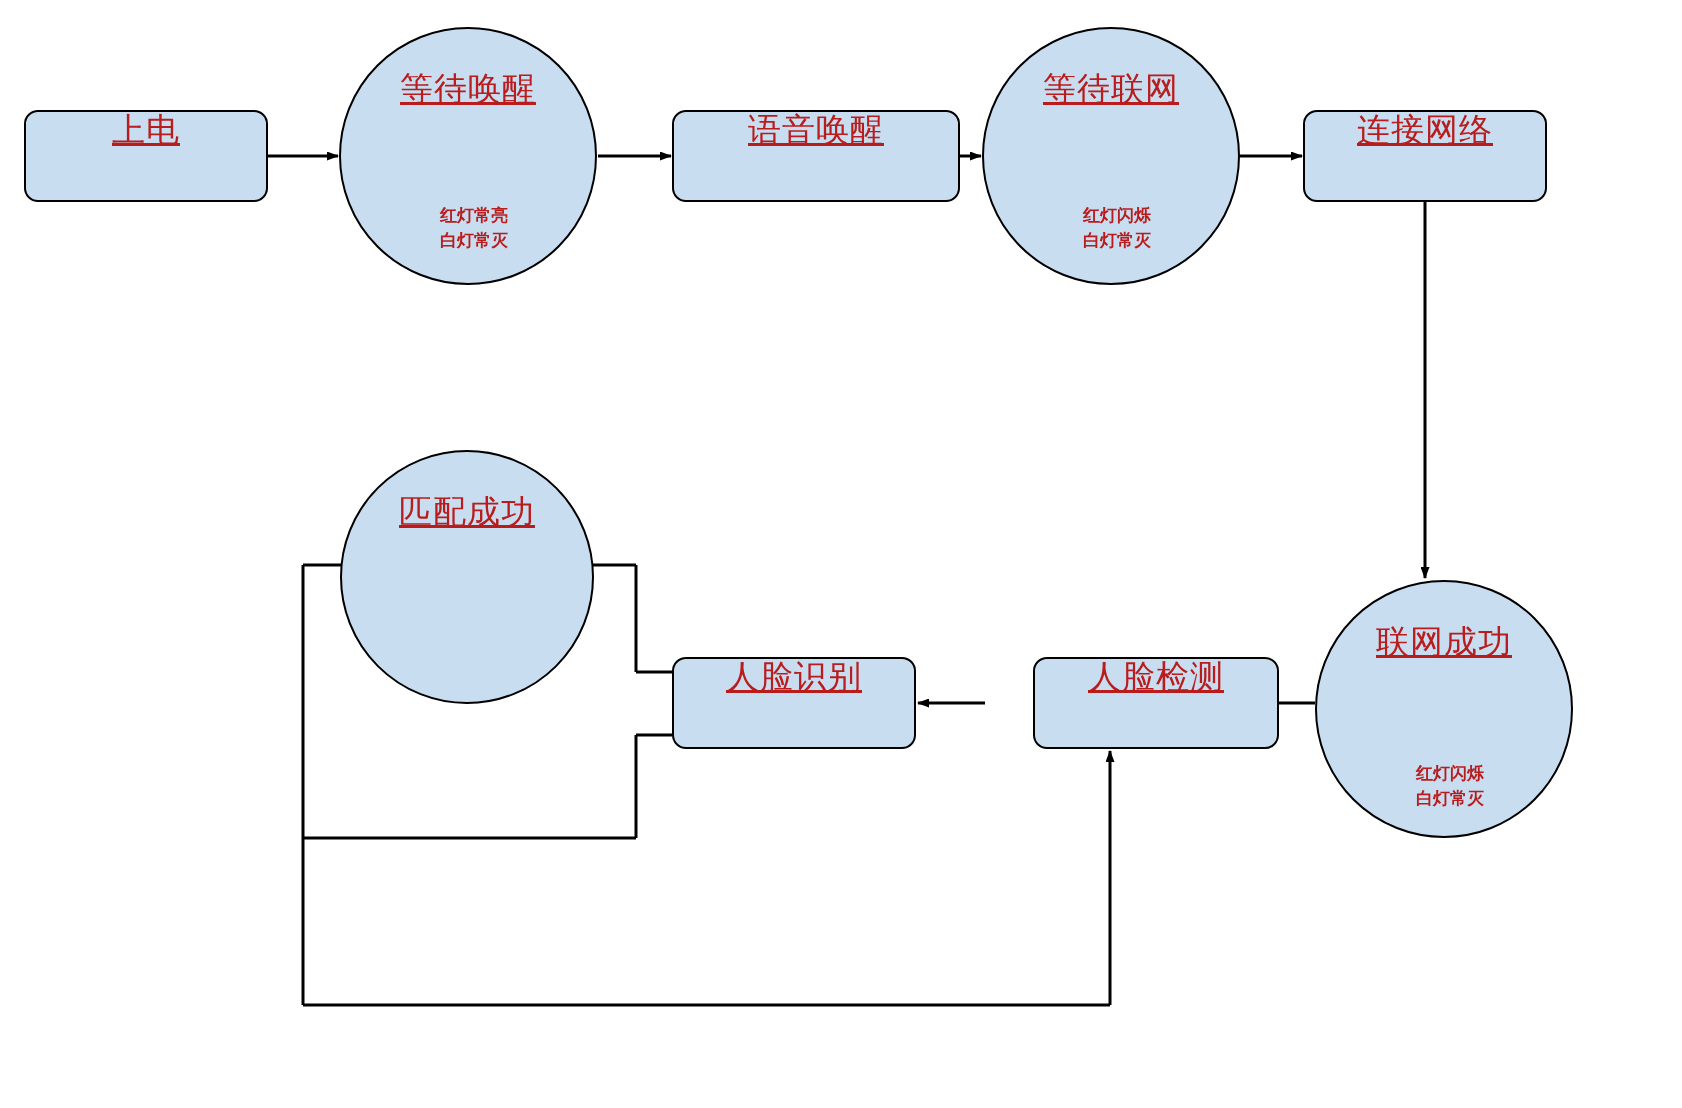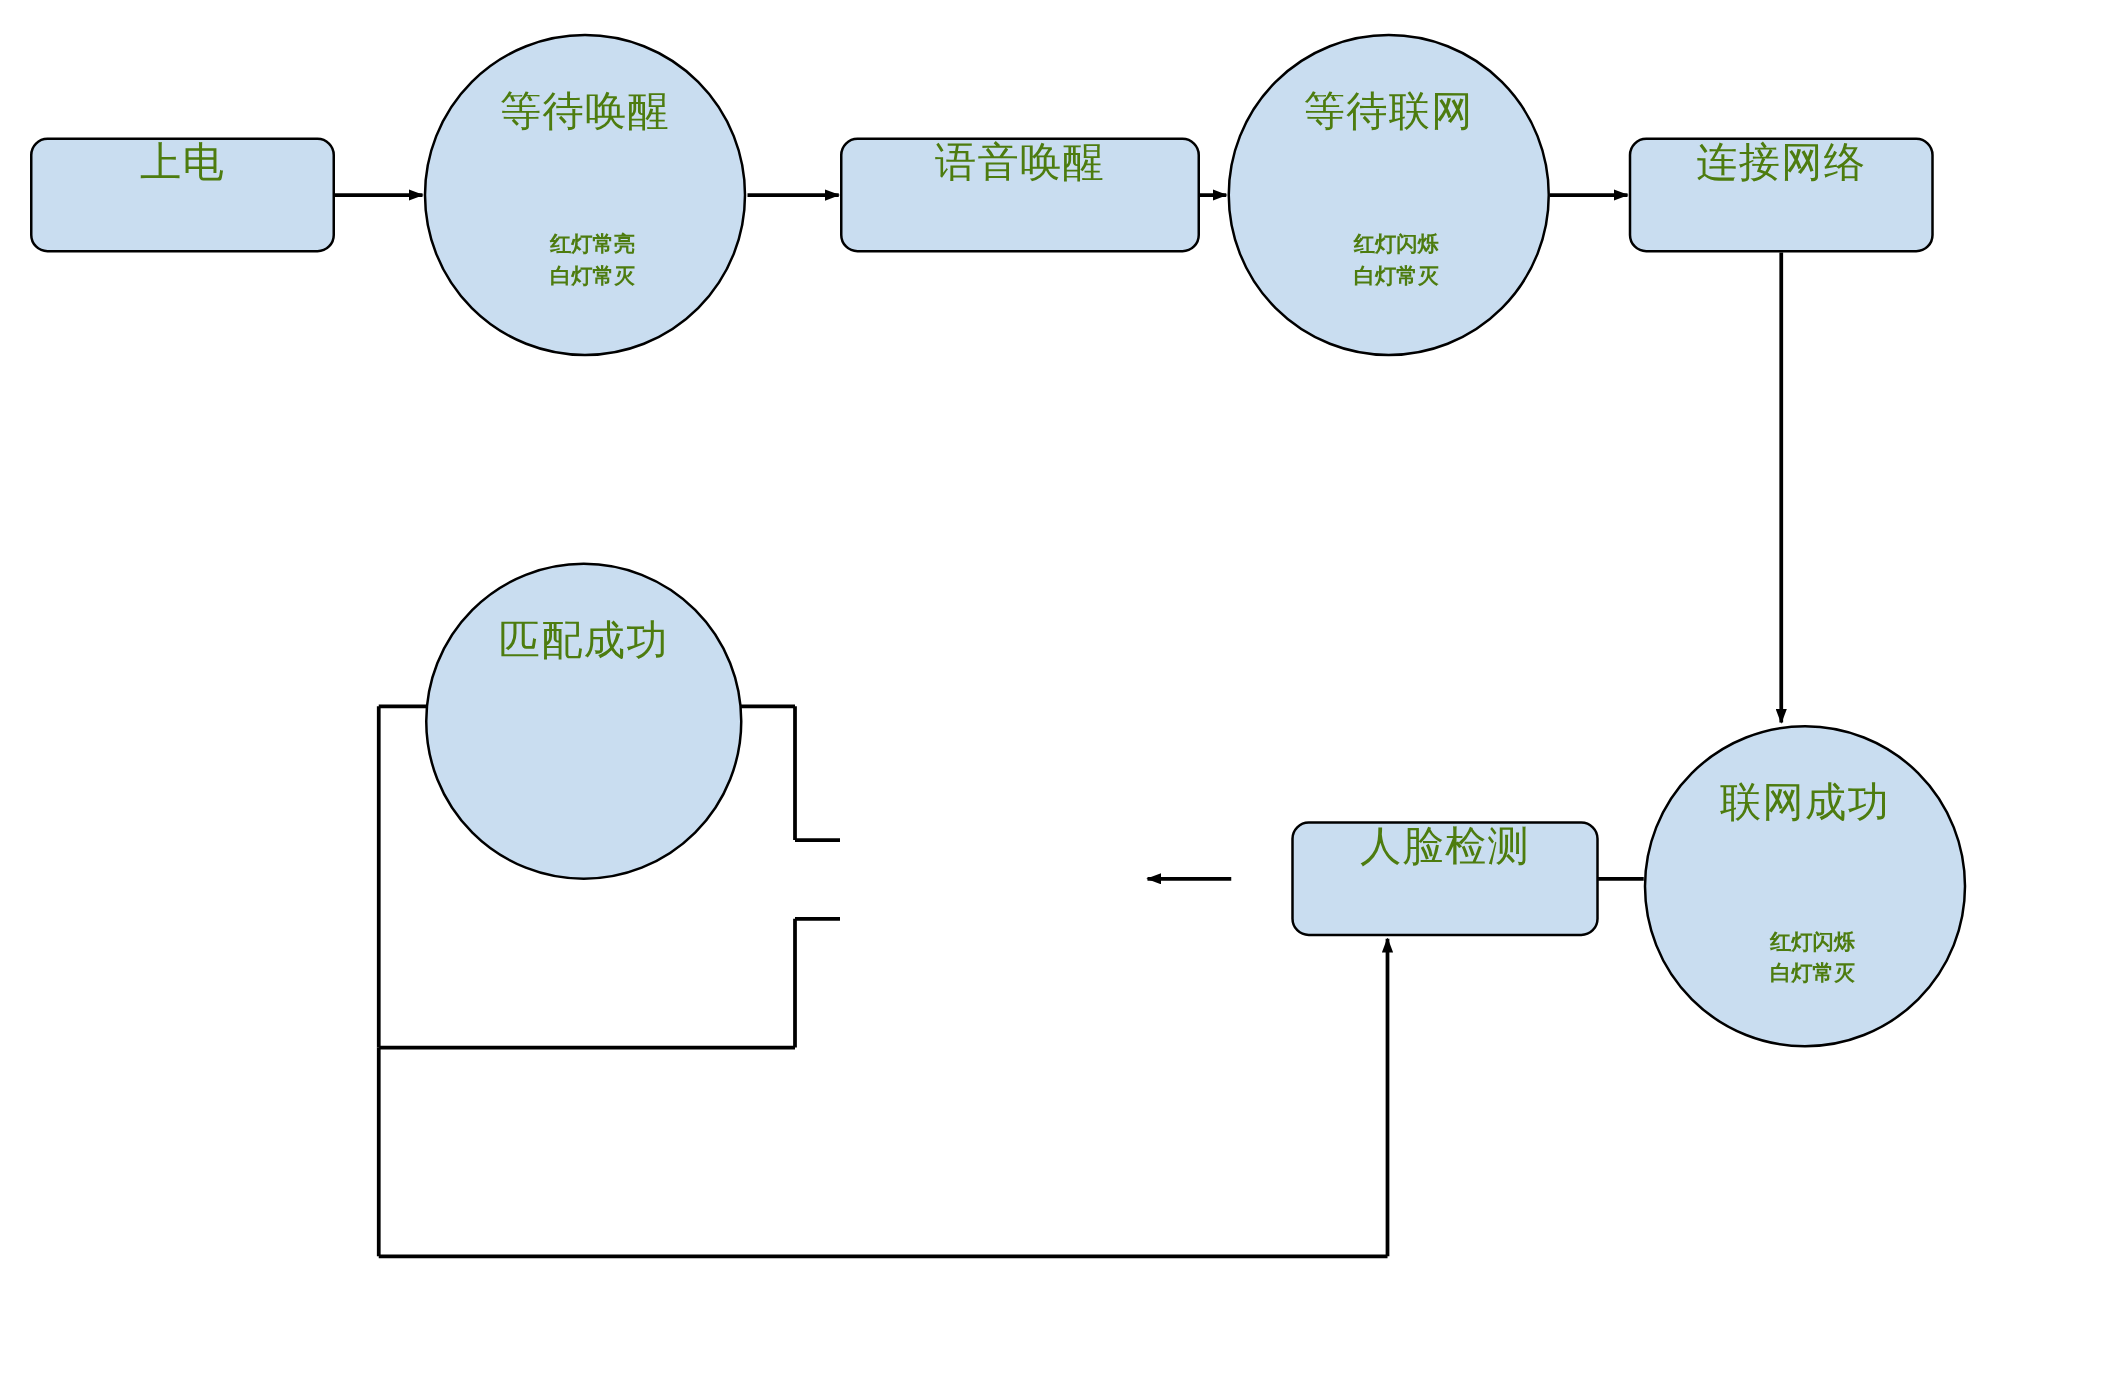--- a/index.html
+++ b/index.html
@@ -26,21 +26,22 @@
     pointer-events: none;
   }
   .node {
     position: absolute;
     box-sizing: border-box;
     background: #c9ddf0;
     border: 2px solid #000000;
     display: flex;
     flex-direction: column;
     align-items: center;
-    color: #4d7c0f;
+    color: #b91c1c;
+    text-decoration: underline;
   }
   .node.box {
     border-radius: 14px;
   }
   .node.circle {
     border-radius: 50%;
     justify-content: flex-start;
   }
   .node-title {
     font-size: 33px;
@@ -55,20 +56,21 @@
     font-size: 17px;
     line-height: 1.45;
     text-align: center;
     white-space: pre-line;
     font-weight: 600;
   }
   .node.circle .node-sub {
     position: absolute;
     left: 12px;
     right: 0;
+    margin-top: 20px;
   }
   .sub-small {
     font-size: 15px;
   }
 </style>
 </head>
 <body>
 
 <div id="canvas">
 
@@ -157,19 +159,22 @@
   <div class="node circle" style="left:1315px; top:580px; width:258px; height:258px;">
     <span class="node-title">联网成功</span>
     <span class="node-sub" style="top:160px;">红灯闪烁
 白灯常灭</span>
   </div>
 
   <div class="node box" style="left:985px; top:657px; width:246px; height:92px;margin-left:48px;">
     <span class="node-title">人脸检测</span>
   </div>
 
+  <div class="node box" style="left:672px; top:657px; width:244px; height:92px;">
+    <span class="node-title">人脸识别</span>
+  </div>
 
   <div class="node circle" style="left:340px; top:450px; width:254px; height:254px;">
     <span class="node-title">匹配成功</span>
   </div>
 
 
 </div>
 
 </body></html>

